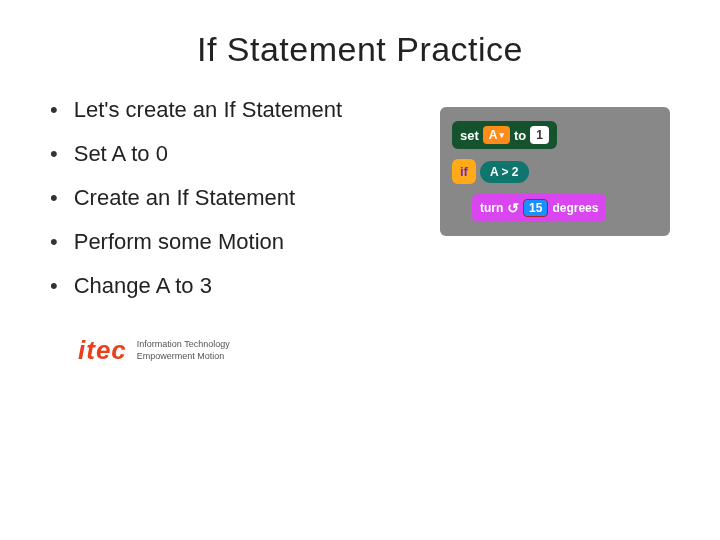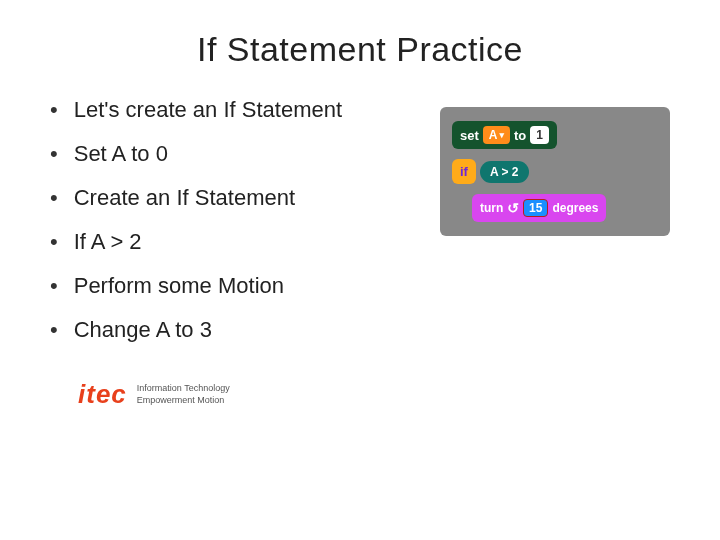--- a/index.html
+++ b/index.html
@@ -209,21 +209,20 @@
 
 <div class="slide">
   <h1 class="title">If Statement Practice</h1>
 
   <div class="content-area">
 
     <ul class="bullet-list">
     <li>Let's create an If Statement</li>
         <li>Set A to 0</li>
         <li>Create an If Statement</li>
-        <li>If A &gt; 2</li>
         <li>Perform some Motion</li>
         <li>Change A to 3</li>
       </ul>
 
     <div class="scratch-block-area">
 
       <div class="scratch-row">
         <div class="block block-orange">
           <span>set</span>
           <span class="dropdown-block">

